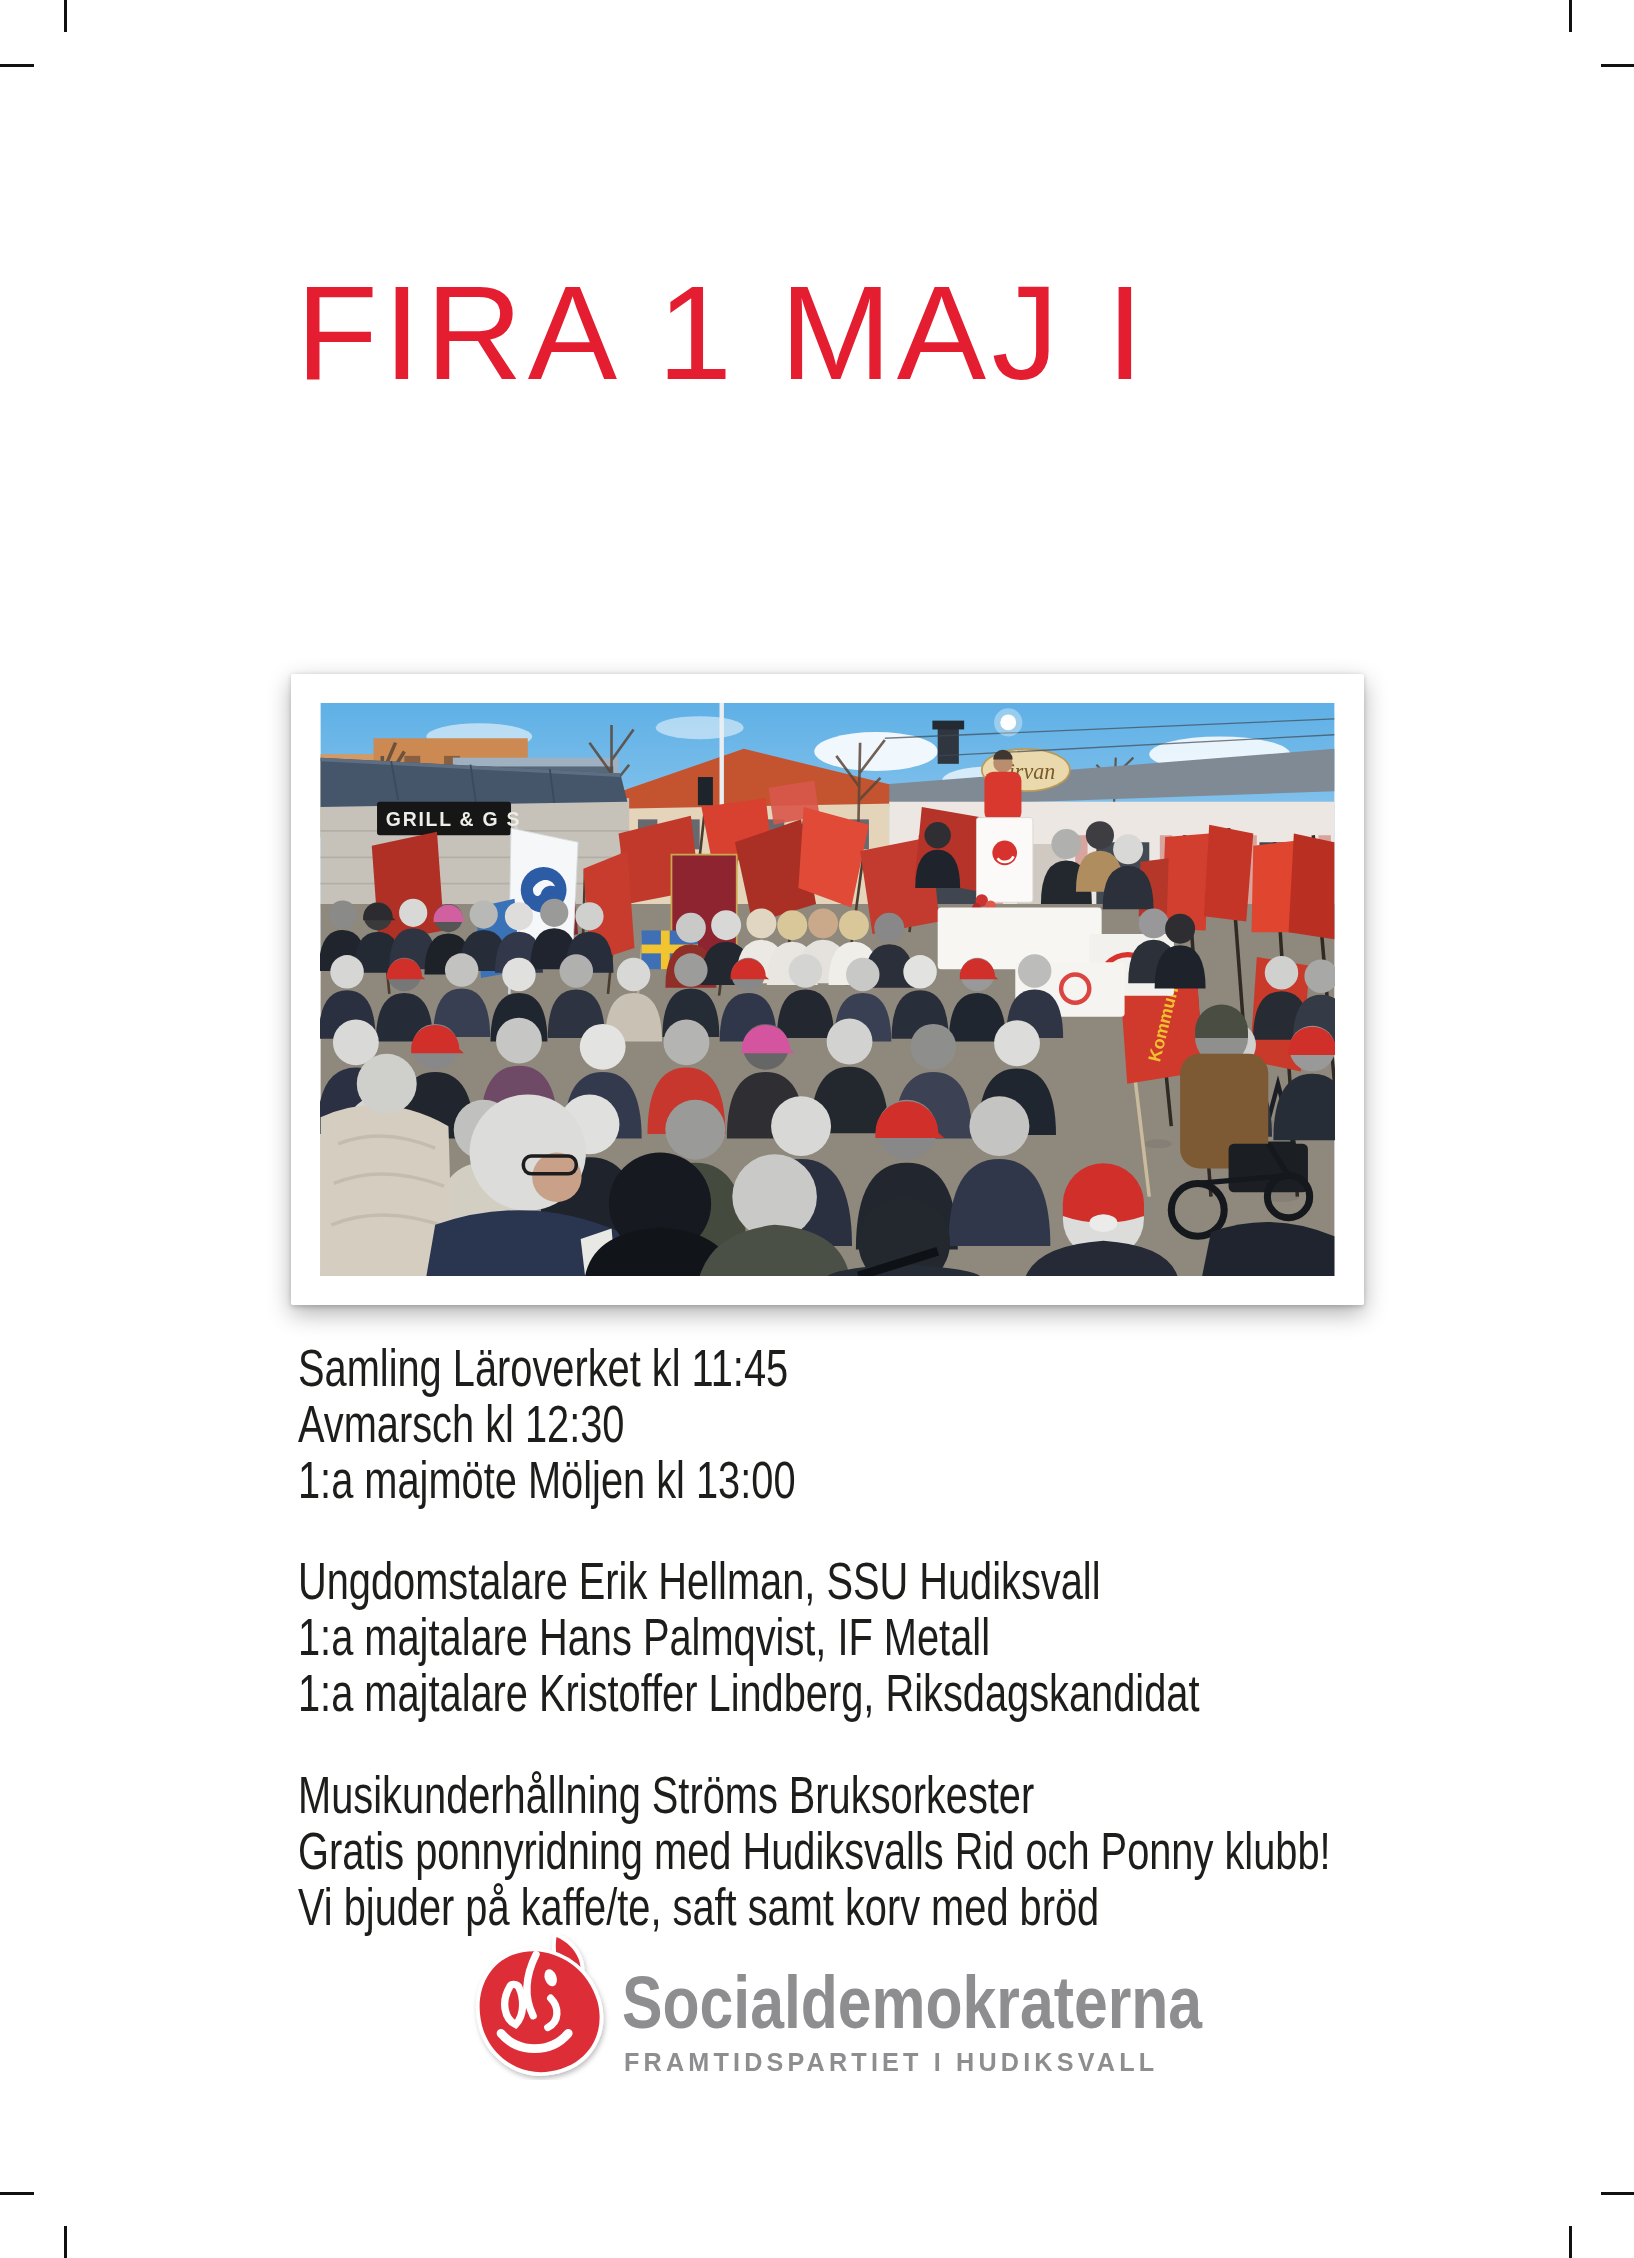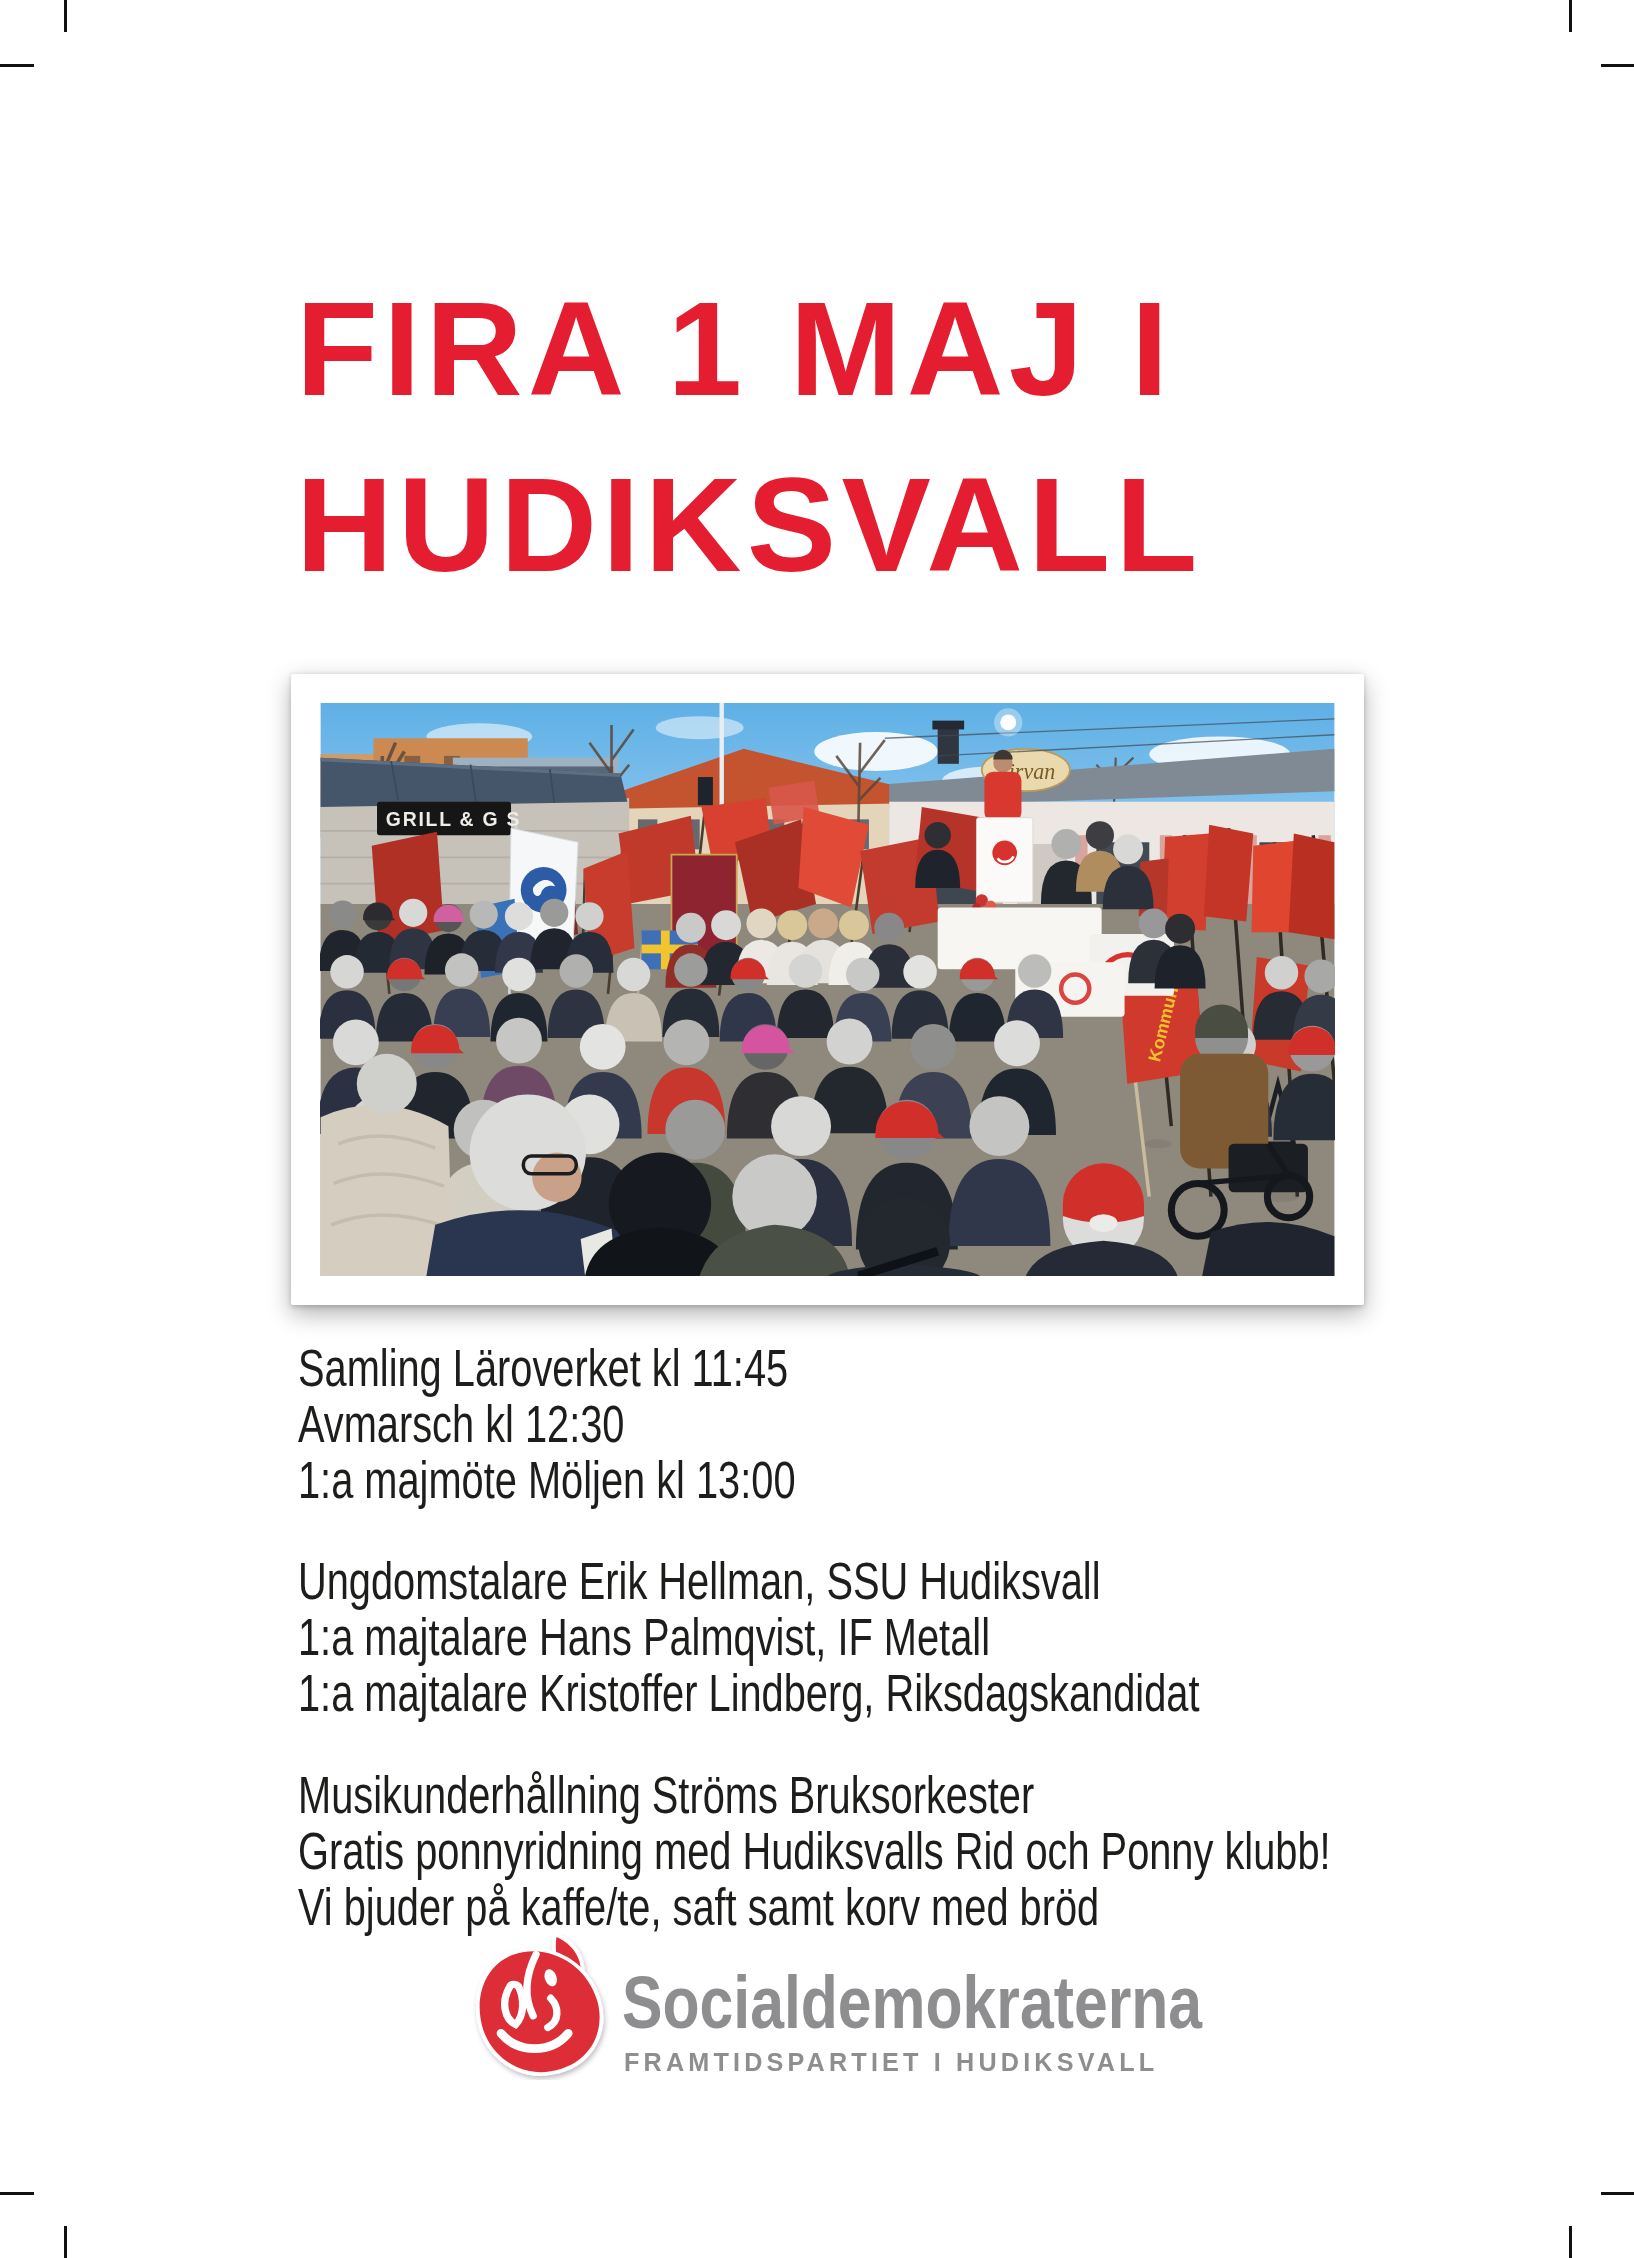--- a/index.html
+++ b/index.html
@@ -1,20 +1,20 @@
 <!DOCTYPE html>
 <html style="font-size:14px"><head>
 <meta charset="utf-8">
 <style>
   html,body{margin:0;padding:0;background:#ffffff;}
   #page{position:relative;width:1635px;height:2258px;background:#fff;overflow:hidden;
         font-family:"Liberation Sans", sans-serif;}
   .cropmark{position:absolute;background:#111;}
   
-  #title{position:absolute;left:296px;top:261px;color:#e41e30;font-weight:bold;
+  #title{position:absolute;left:296px;top:245px;color:#e41e30;font-weight:normal;
          font-size:134px;line-height:176px;letter-spacing:5.3px;white-space:nowrap;}
   
   #photo-card{position:absolute;left:291px;top:674px;width:1015px;height:573px;
               background:#fff;padding:29px;border-radius:1.8px;
               box-shadow:0 8.8px 23px rgba(0,0,0,.30), 0 1.8px 5.3px rgba(0,0,0,.18);}
   #photo-card svg{display:block;}
   
   .para{position:absolute;left:298px;color:#1d1d1b;font-size:51px;line-height:56px;
         transform:scaleX(.78);transform-origin:0 0;white-space:nowrap;}
   #para1{top:1341px;} #para2{top:1554px;} #para3{top:1768px;}
@@ -35,21 +35,20 @@
   <div class="cropmark" style="left:0;top:64px;width:34px;height:2.6px;"></div>
   <div class="cropmark" style="left:1569px;top:0;width:2.6px;height:32px;"></div>
   <div class="cropmark" style="left:1601px;top:64px;width:34px;height:2.6px;"></div>
   <div class="cropmark" style="left:0;top:2192px;width:34px;height:2.6px;"></div>
   <div class="cropmark" style="left:64px;top:2226px;width:2.6px;height:33px;"></div>
   <div class="cropmark" style="left:1601px;top:2192px;width:34px;height:2.6px;"></div>
   <div class="cropmark" style="left:1569px;top:2226px;width:2.6px;height:33px;"></div>
 
   <div id="title">
     <div>FIRA 1 MAJ I</div>
-    <div>HUDIKSVALL</div>
   </div>
 
   <div id="photo-card">
     <svg width="1015" height="573" viewBox="0 0 1150 650">
       <defs>
         <linearGradient id="sky" x1="0" y1="0" x2="0" y2="1">
           <stop offset="0" stop-color="#5fb0e6"></stop>
             <stop offset="1" stop-color="#b5dbf3"></stop>
         </linearGradient>
         <g id="prs">

